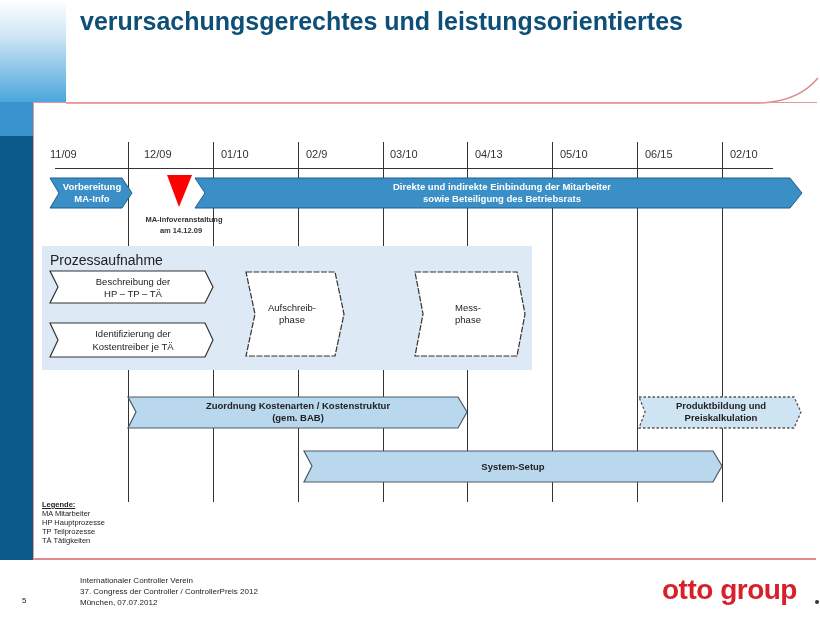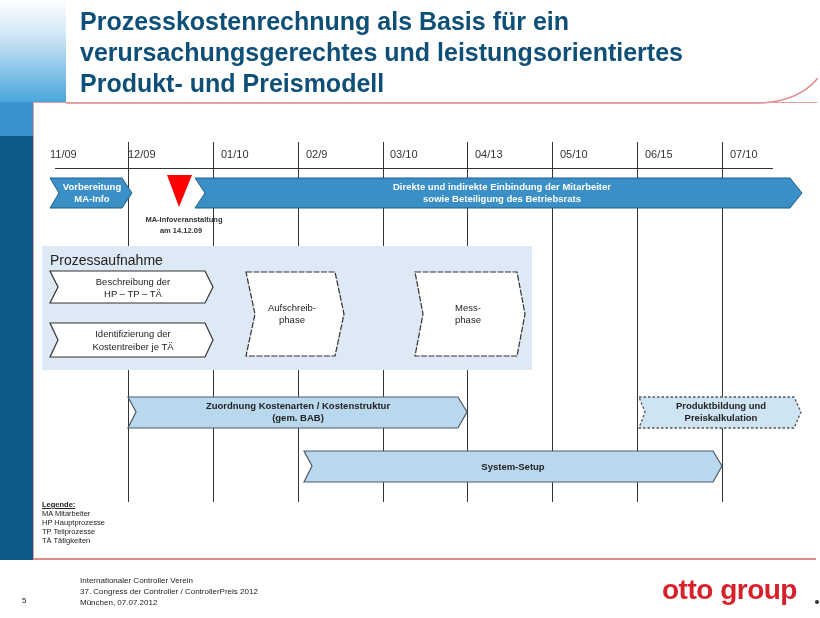--- a/index.html
+++ b/index.html
@@ -28,41 +28,39 @@
   .logo { left:662px; top:574px; font-size:28px; font-weight:bold; color:#d8202a; letter-spacing:-0.5px; }
   .dot { left:815px; top:600px; width:4px; height:4px; background:#333; border-radius:2px; }
 </style>
 </head>
 <body>
 
 <div class="abs top-gradient"></div>
 <div class="abs side-bar"></div>
 
 <div class="abs title">
-  <span class="title-line">Prozesskostenrechnung als Basis für ein</span>
   <span class="title-line">verursachungsgerechtes und leistungsorientiertes</span>
-  <span class="title-line">Produkt- und Preismodell</span>
 </div>
 
 <svg class="abs curve" viewBox="0 0 820 110">
   <path d="M66,103 L760,103 C790,102 808,90 818,78" fill="none" stroke="#e08a8a" stroke-width="1.5"></path>
 </svg>
 
 <div class="abs frame"></div>
 <div class="abs frame-bottom"></div>
 
 <div class="abs month" style="left:50px">11/09</div>
-<div class="abs month" style="left:128px">12/09</div>
+<div class="abs month" style="left:144px">12/09</div>
 <div class="abs month" style="left:221px">01/10</div>
 <div class="abs month" style="left:306px">02/9</div>
 <div class="abs month" style="left:390px">03/10</div>
 <div class="abs month" style="left:475px">04/13</div>
 <div class="abs month" style="left:560px">05/10</div>
 <div class="abs month" style="left:645px">06/15</div>
-<div class="abs month" style="left:730px">07/10</div>
+<div class="abs month" style="left:730px">02/10</div>
 
 <div class="abs hline"></div>
 
 <div class="abs vline" style="left:128px; top:142px; height:360px"></div>
 <div class="abs vline" style="left:213px; top:142px; height:360px"></div>
 <div class="abs vline" style="left:298px; top:142px; height:360px"></div>
 <div class="abs vline" style="left:383px; top:142px; height:360px"></div>
 <div class="abs vline" style="left:467px; top:142px; height:360px"></div>
 <div class="abs vline" style="left:552px; top:142px; height:360px"></div>
 <div class="abs vline" style="left:637px; top:142px; height:360px"></div>

